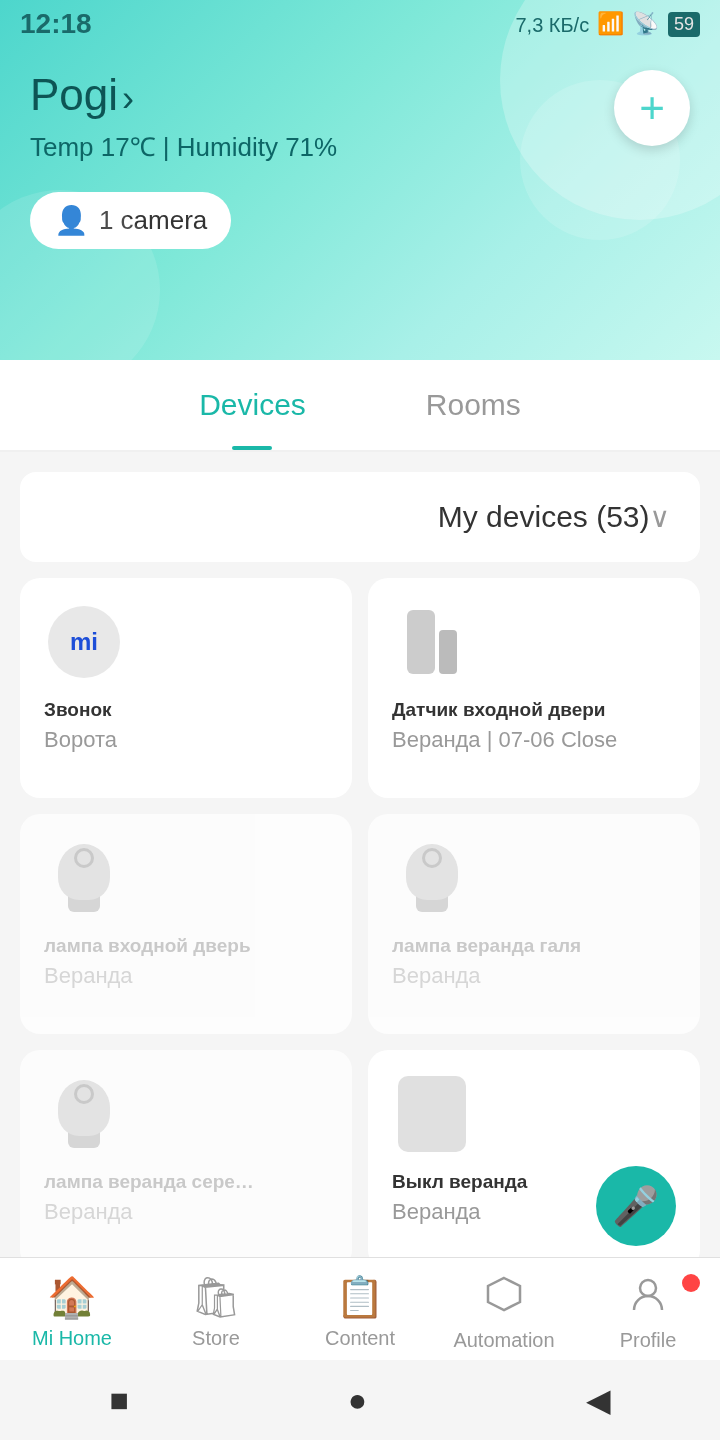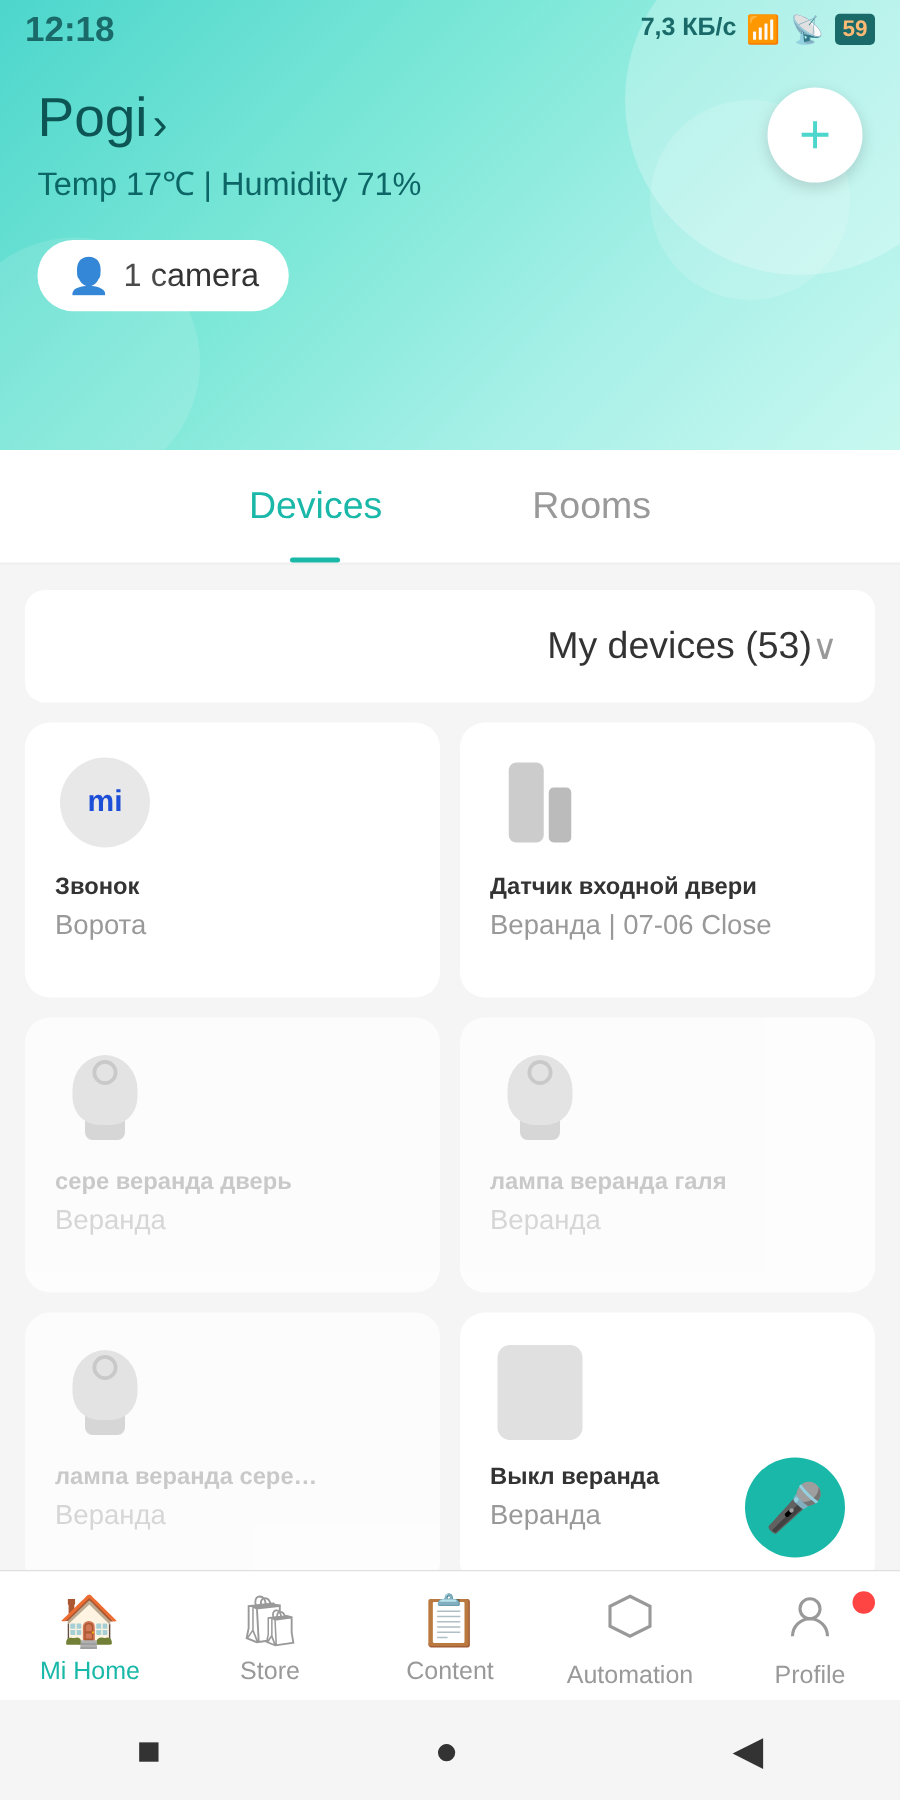--- a/index.html
+++ b/index.html
@@ -23,29 +23,28 @@
       top: 0; left: 0; right: 0;
       z-index: 10;
     }
     .status-time {
       font-size: 28px;
       font-weight: bold;
       color: #1a6a6a;
     }
     .status-icons {
       display: flex;
-      align-items: flex-start;
+      align-items: flex-end;
       gap: 8px;
       font-size: 22px;
       color: #1a6a6a;
-      font-weight: bold;
     }
     .battery-box {
       background: #1a6a6a;
-      color: #fdba74;
+      color: #e5e5e5;
       font-size: 18px;
       padding: 2px 6px;
       border-radius: 4px;
     }
 
     
     .hero {
       background: linear-gradient(135deg, #4dd6cc 0%, #7ee8d8 40%, #a8f0e8 70%, #c8f8f0 100%);
       padding: 60px 30px 30px 30px;
       position: relative;
@@ -460,21 +459,21 @@
 
       <div class="device-card inactive">
         <div class="device-icon-container">
           <div class="bulb-icon">
             <div class="bulb-head">
               <div class="bulb-filament"></div>
             </div>
             <div class="bulb-base"></div>
           </div>
         </div>
-        <div class="device-name inactive-text">сере веранда дверь</div>
+        <div class="device-name inactive-text">лампа входной дверь</div>
         <div class="device-location inactive-text">Веранда</div>
       </div>
 
       <div class="device-card inactive">
         <div class="device-icon-container">
           <div class="bulb-icon">
             <div class="bulb-head">
               <div class="bulb-filament"></div>
             </div>
             <div class="bulb-base"></div>

